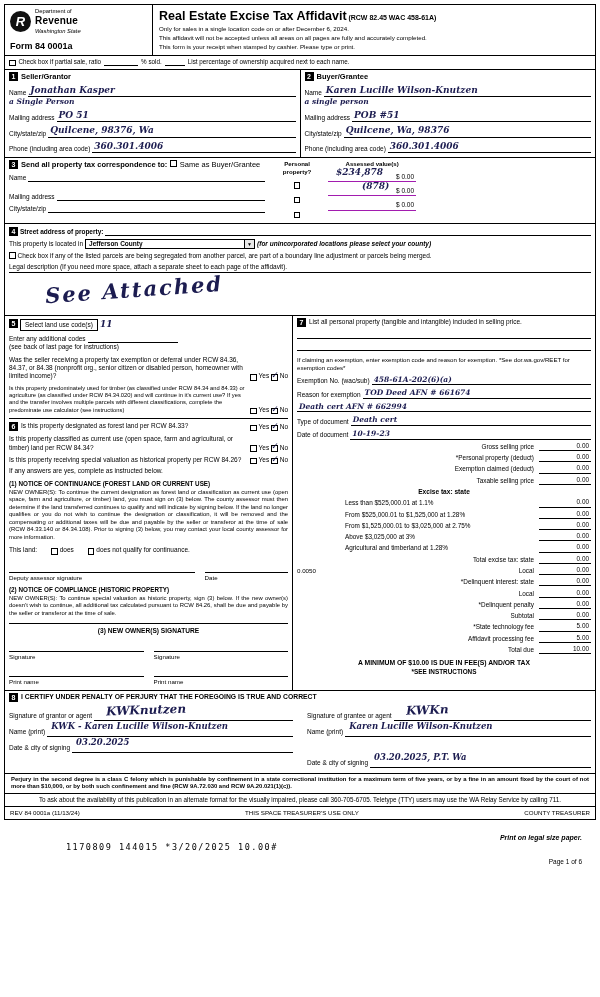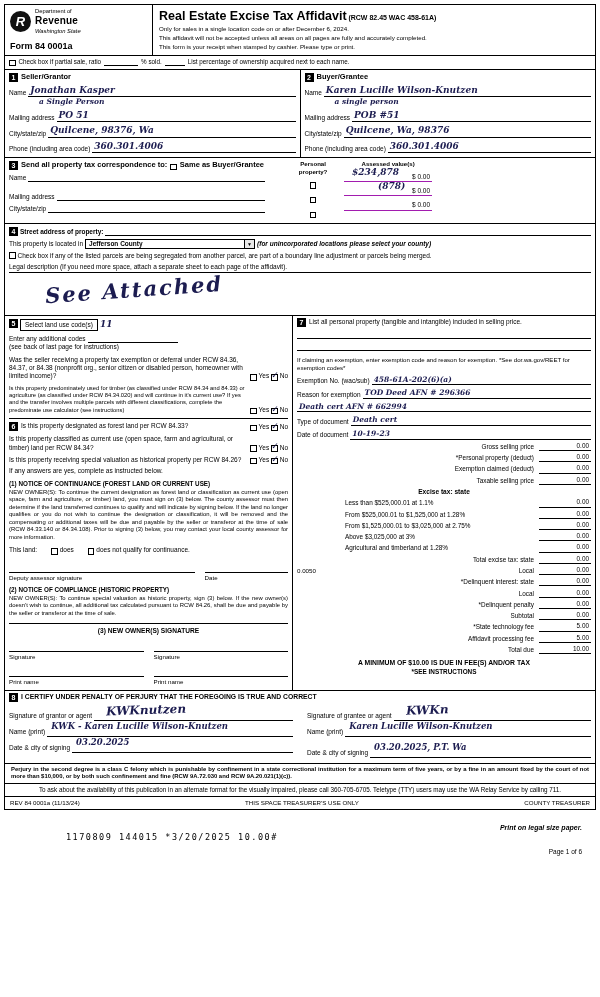--- a/index.html
+++ b/index.html
@@ -23,31 +23,31 @@
 .title{font-size:12.5px;font-weight:bold}
 .title-ref{font-size:7px;font-weight:bold}
 .hnote{font-size:6.2px;margin-top:1px}
 
 .partial{display:flex;align-items:flex-end;gap:3px;padding:2px 4px 3px;border-bottom:1.2px solid #000;font-size:6.3px}
 .cb{display:inline-block;width:6.5px;height:6.5px;border:1px solid #000;vertical-align:-1px;position:relative;background:#fff;flex:none}
 .cb .tick{position:absolute;left:-1px;top:-4px;font-size:9px;line-height:9px;color:#1c1c50;font-weight:bold;font-family:"DejaVu Sans",sans-serif}
 .blank{border-bottom:1px solid #000;display:inline-block;height:8px}
 .w34{width:34px}.w20{width:20px}
 
-.sech{font-weight:bold;font-size:7.5px;display:flex;gap:3px;align-items:flex-end}
+.sech{font-weight:bold;font-size:7.5px;display:flex;gap:3px;align-items:flex-start}
 .num{background:#000;color:#fff;width:9px;height:9px;line-height:9px;text-align:center;font-weight:bold;font-size:7px;display:inline-block;flex:none}
 .fline{display:flex;align-items:flex-end;gap:2px;margin-top:3px}
 .fval{flex:1;border-bottom:1px solid #000;min-height:9px;position:relative;padding:0 2px}
 
 .row2{display:flex;border-bottom:1.2px solid #000}
 .half{flex:1;padding:2px 4px 4px}
 .half+.half{border-left:1.2px solid #000}
-.indent{margin-left:30px}
-
-.sec3{display:flex;border-bottom:1.2px solid #000;padding:2px 4px 4px;gap:22px}
+.indent{}
+
+.sec3{display:flex;border-bottom:1.2px solid #000;padding:2px 4px 4px;gap:6px}
 .s3l{width:44%}
 .s3r{flex:1;display:flex;gap:5px}
 .s3c1{flex:1.4}.s3c2{width:52px;text-align:center}.s3c3{width:88px}
 .s3h{font-weight:bold;font-size:6.1px;line-height:1.2}
 .avrow{display:flex;align-items:flex-end;gap:2px;margin-top:5px;position:relative}
 .avline{flex:1;border-bottom:1px solid #a21caf;min-height:8px;text-align:right;padding:0 2px;position:relative}
 .avhw{position:absolute;left:8px;top:-6px;font-size:9px;white-space:nowrap}
 .s3c2 .cb{margin-top:7px}
 
 .sec4{border-bottom:1.2px solid #000;padding:2px 4px 0}
@@ -187,21 +187,21 @@
       </div>
     </div>
   </div>
 
   <div class="sec3">
     <div class="s3l">
       <div class="sech">
         <span class="num">3</span>
         <span>Send all property tax correspondence to:</span>
         <span class="cb"></span>
-        <span style="font-weight:bold">Same as Buyer/Grantee</span>
+        <span style="font-weight:normal">Same as Buyer/Grantee</span>
       </div>
       <div class="fline">
         <span>Name</span>
         <span class="fval"></span>
       </div>
       <div class="fline" style="margin-top:10px">
         <span>Mailing address</span>
         <span class="fval"></span>
       </div>
       <div class="fline">
@@ -393,21 +393,21 @@
       <div class="fline">
           <span class="fval"></span>
         </div>
       <div class="exint">If claiming an exemption, enter exemption code and reason for exemption. *See dor.wa.gov/REET for exemption codes*</div>
       <div class="fline">
         <span>Exemption No. (wac/sub)</span>
         <span class="fval"><span class="hw sm">458-61A-202(6)(a)</span></span>
       </div>
       <div class="fline">
         <span>Reason for exemption</span>
-        <span class="fval"><span class="hw sm">TOD Deed  AFN # 296366</span></span>
+        <span class="fval"><span class="hw sm">TOD Deed  AFN # 661674</span></span>
       </div>
       <div class="fline">
           <span class="fval"><span class="hw sm">Death cert  AFN # 662994</span></span>
         </div>
       <div class="fline">
         <span>Type of document</span>
         <span class="fval"><span class="hw sm">Death cert</span></span>
       </div>
       <div class="fline">
         <span>Date of document</span>
@@ -543,21 +543,21 @@
           <span class="fval">
               <span class="hw sigink">KWKn</span>
             </span>
         </div>
         <div class="fline" style="margin-top:7px">
           <span>Name (print)</span>
           <span class="fval">
               <span class="hw hwline">Karen Lucille Wilson-Knutzen</span>
             </span>
         </div>
-        <div class="fline" style="margin-top:12px">
+        <div class="fline" style="margin-top:22px">
           <span>Date &amp; city of signing</span>
           <span class="fval">
               <span class="hw hwline">03.20.2025, P.T. Wa</span>
             </span>
         </div>
       </div>
     </div>
   </div>
 
   <div class="perjury">Perjury in the second degree is a class C felony which is punishable by confinement in a state correctional institution for a maximum term of five years, or by a fine in an amount fixed by the court of not more than $10,000, or by both such confinement and fine (RCW 9A.72.030 and RCW 9A.20.021(1)(c)).</div>

